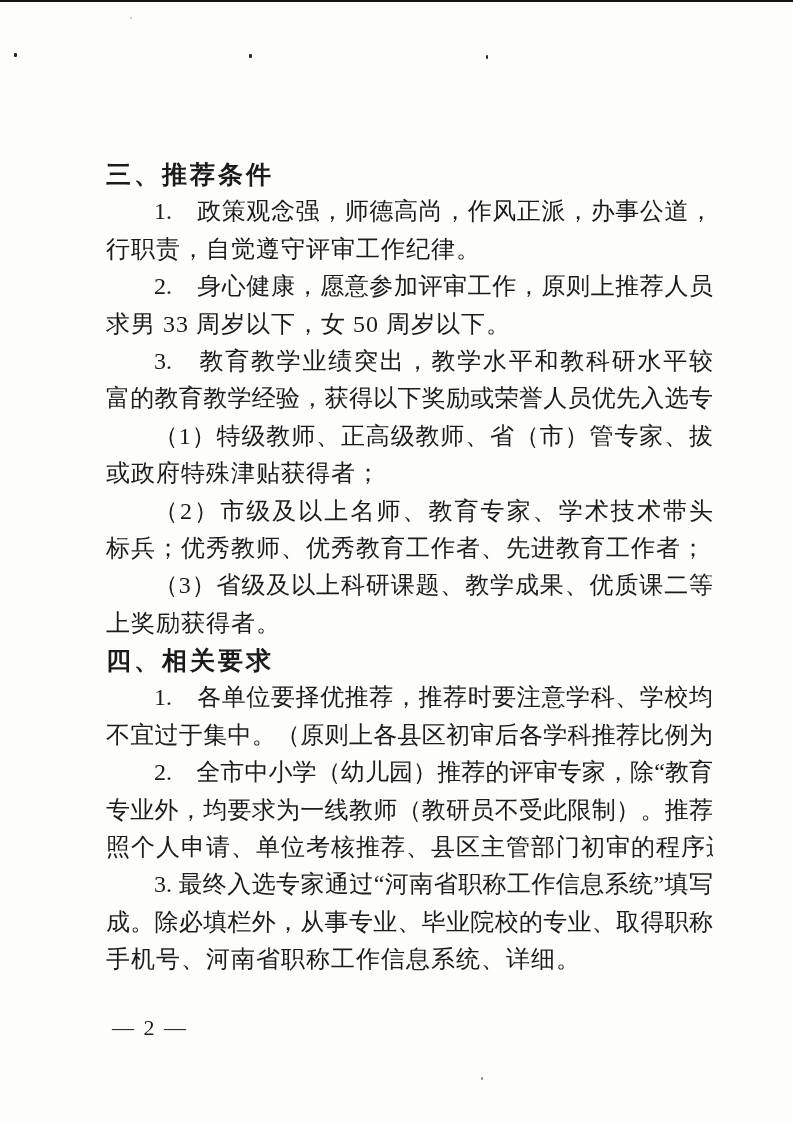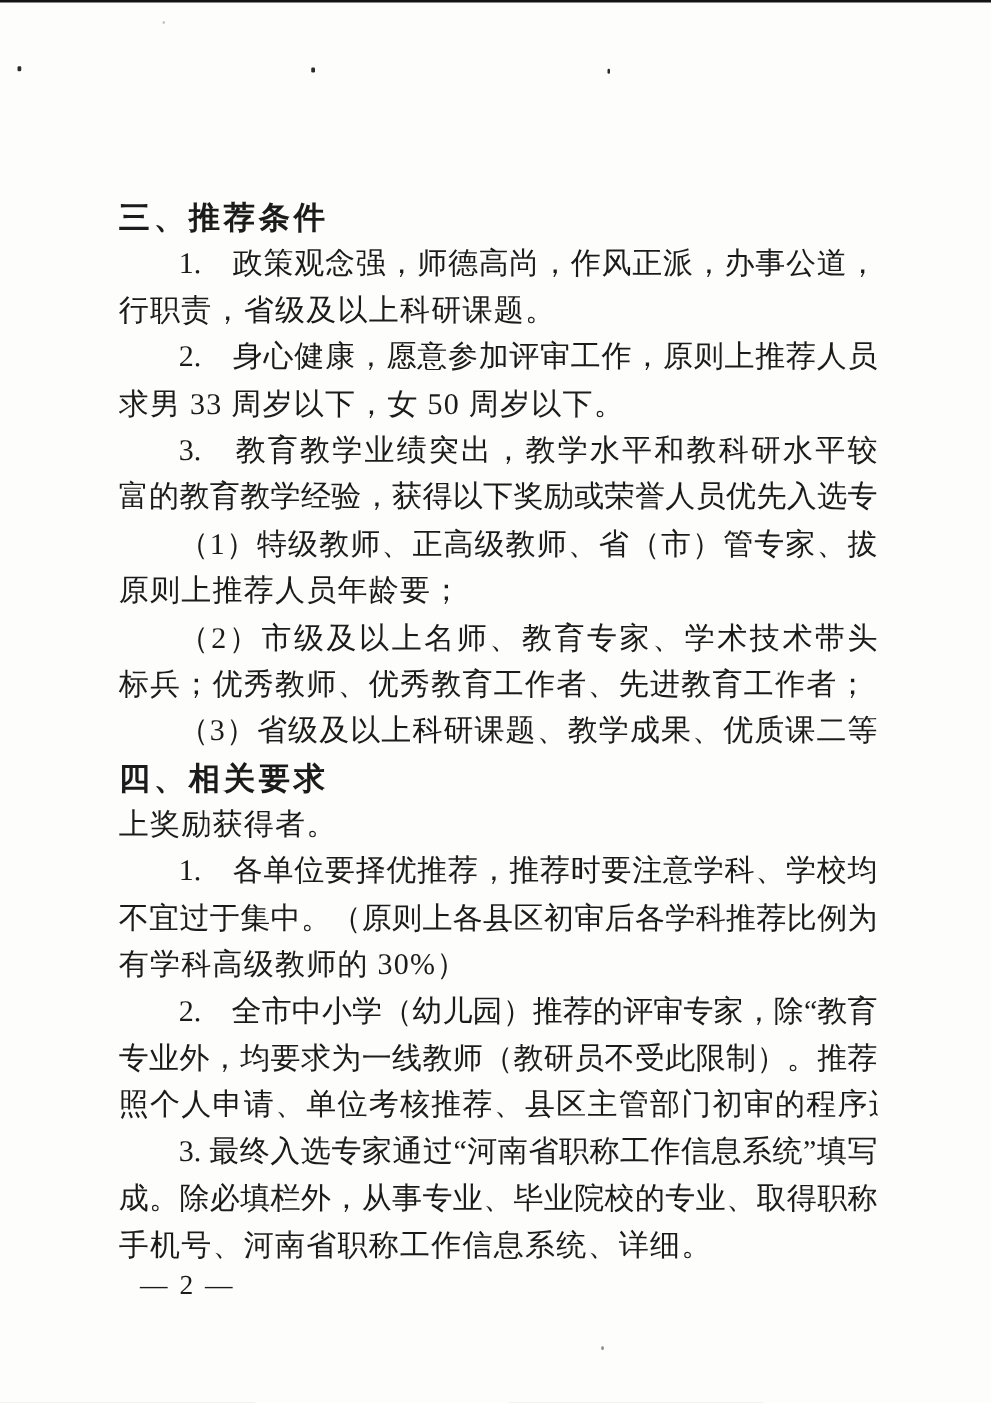--- a/index.html
+++ b/index.html
@@ -14,21 +14,21 @@
     overflow: hidden;
   }
   .scan-edge {
     position: absolute;
     top: 0; left: 0;
     width: 100%; height: 2px;
     background: #141414;
   }
   .content {
     position: absolute;
-    left: 95px;
+    left: 106px;
     top: 156px;
     width: 607px;
   }
   .line {
     height: 37.4px;
     line-height: 37.4px;
     font-size: 24px;
     letter-spacing: 1px;
     white-space: nowrap;
     overflow: hidden;
@@ -66,35 +66,34 @@
   <i class="speck" style="left:14px;top:53px;width:3px;height:4px;"></i>
   <i class="speck" style="left:249px;top:54px;width:3px;height:4px;"></i>
   <i class="speck" style="left:486px;top:55px;width:2px;height:4px;"></i>
   <i class="speck" style="left:130px;top:17px;width:2px;height:2px;background:#bbb;"></i>
   <i class="speck" style="left:622px;top:538px;width:2px;height:2px;background:#777;"></i>
   <i class="speck" style="left:481px;top:1077px;width:2px;height:3px;background:#888;"></i>
 
   <div class="content">
     <div class="line heading">三、推荐条件</div>
     <div class="line indent fill">1.　政策观念强，师德高尚，作风正派，办事公道，认真履</div>
-    <div class="line">行职责，省级及以上科研课题。</div>
+    <div class="line">行职责，自觉遵守评审工作纪律。</div>
     <div class="line indent fill">2.　身心健康，愿意参加评审工作，原则上推荐人员年龄要</div>
     <div class="line">求男 33 周岁以下，女 50 周岁以下。</div>
     <div class="line indent fill">3.　教育教学业绩突出，教学水平和教科研水平较高，有丰</div>
     <div class="line fill">富的教育教学经验，获得以下奖励或荣誉人员优先入选专家库：</div>
     <div class="line indent fill">（1）特级教师、正高级教师、省（市）管专家、拔尖人才</div>
-    <div class="line">原则上推荐人员年龄要；</div>
+    <div class="line">或政府特殊津贴获得者；</div>
     <div class="line indent fill">（2）市级及以上名师、教育专家、学术技术带头人、教学</div>
     <div class="line">标兵；优秀教师、优秀教育工作者、先进教育工作者；</div>
     <div class="line indent fill">（3）省级及以上科研课题、教学成果、优质课二等奖及以</div>
+    <div class="line">上奖励获得者。</div>
     <div class="line heading">四、相关要求</div>
-    <div class="line">上奖励获得者。</div>
     <div class="line indent fill">1.　各单位要择优推荐，推荐时要注意学科、学校均匀分布，</div>
     <div class="line fill">不宜过于集中。（原则上各县区初审后各学科推荐比例为全县现</div>
-    <div class="line">有学科高级教师的 30%）</div>
     <div class="line indent fill">2.　全市中小学（幼儿园）推荐的评审专家，除“教育管理”</div>
     <div class="line fill">专业外，均要求为一线教师（教研员不受此限制）。推荐工作按</div>
     <div class="line">照个人申请、单位考核推荐、县区主管部门初审的程序进行。</div>
     <div class="line indent fill">3. 最终入选专家通过“河南省职称工作信息系统”填写上报完</div>
     <div class="line fill">成。除必填栏外，从事专业、毕业院校的专业、取得职称时间、</div>
     <div class="line">手机号、河南省职称工作信息系统、详细。</div>
   </div>
 
   <div class="footer">— 2 —</div>
 

